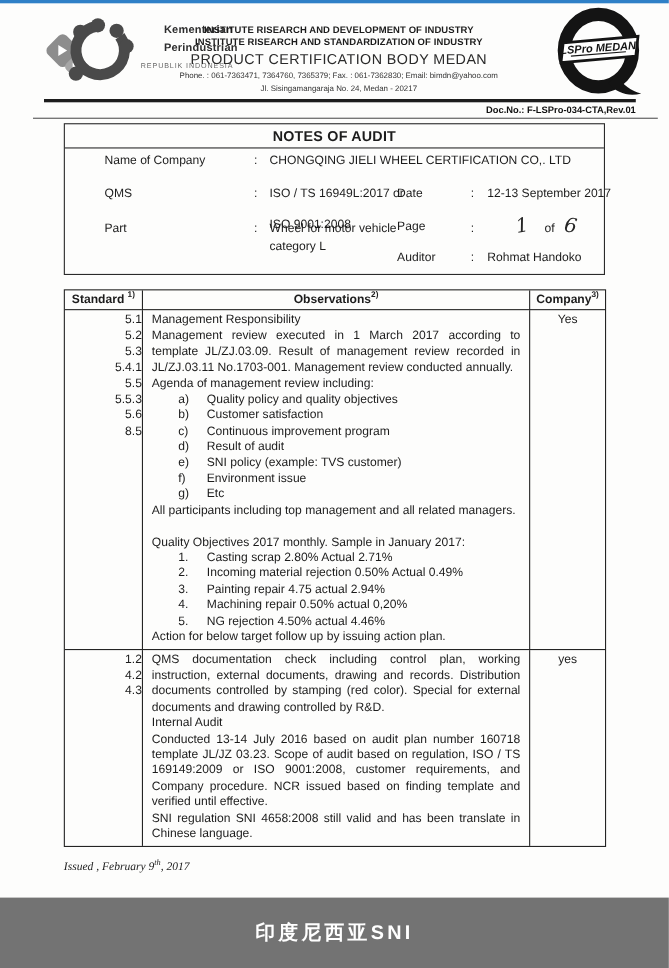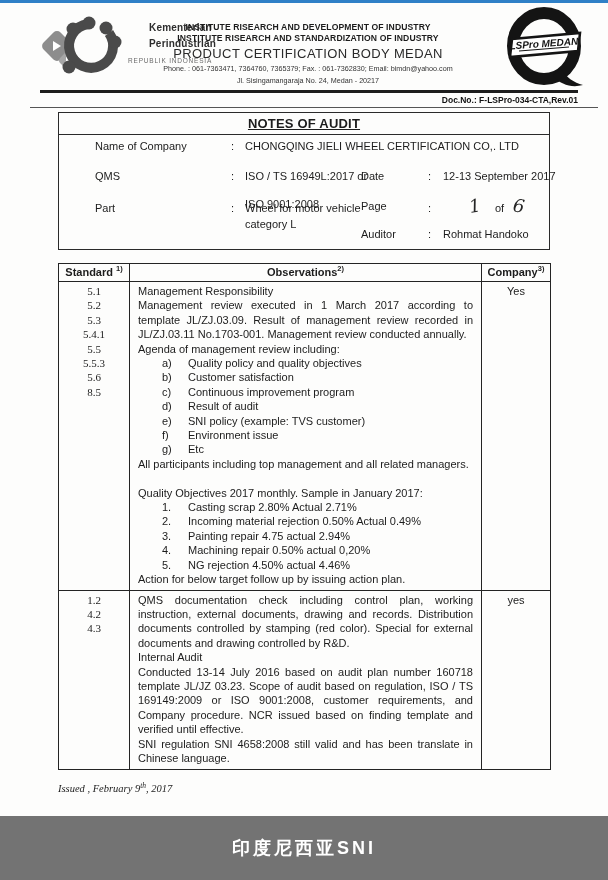--- a/index.html
+++ b/index.html
@@ -21,39 +21,39 @@
   .inst .l3{font-size:13px;letter-spacing:0.4px;margin-top:2px;color:#2a2a2a;}
   .inst .l4{font-size:7.2px;margin-top:3px;color:#333;line-height:9px;}
   .logo-right{position:absolute;left:503px;top:6px;width:82px;height:86px;}
 
   .rule-thick{position:absolute;left:40px;top:90px;width:538px;height:3px;background:#1d1d1d;}
   .docno{position:absolute;right:30px;top:95px;font-size:8.5px;font-weight:bold;color:#111;}
   .rule-thin{position:absolute;left:30px;top:107px;width:568px;height:1px;background:#555;}
 
   
   .audit-box{position:absolute;left:58px;top:112px;width:492px;height:138px;
-    border:1.5px solid #2a2a2a;box-sizing:border-box;text-decoration:underline;}
+    border:1.5px solid #2a2a2a;box-sizing:border-box;}
   .audit-title{height:21px;border-bottom:1.5px solid #2a2a2a;display:flex;
     align-items:center;justify-content:center;font-size:13px;font-weight:bold;letter-spacing:0.2px;}
   .fld{position:absolute;font-size:11px;white-space:nowrap;}
   .fld .lbl{position:absolute;left:0;}
   .fld .col{position:absolute;}
   .fld .val{position:absolute;}
   .hand{font-family:"DejaVu Serif",serif;font-style:italic;font-size:18px;color:#252525;display:inline-block;}
 
   
   .tbl{position:absolute;left:58px;top:263px;width:493px;
     border:1.5px solid #242424;box-sizing:border-box;font-size:11px;}
   .trow{display:grid;grid-template-columns:70px 1fr 69px;}
   .trow.body + .trow.body{border-top:1px solid #242424;}
   .th{font-weight:bold;text-align:center;padding:2px 0 3px 0;border-bottom:1.5px solid #242424;}
   .th + .th{border-left:1px solid #242424;}
   .cell{line-height:14.4px;}
   .cell + .cell{border-left:1px solid #242424;}
-  .std{ text-align:center;padding-top:2px;font-family:Liberation Serif, serif;}
+  .std{ text-align:right;padding-top:2px;}
   .obs{ padding:2px 8px 3px 8px;}
   .res{ text-align:center;padding-top:2px;}
   .jp{text-align:justify;}
   .li{display:flex;padding-left:24px;}
   .li .m{width:26px;flex:none;}
   .spacer{height:14.4px;}
   sup{font-size:7.5px;vertical-align:super;line-height:0;}
   .sp{margin-left:3px;}
 
   

